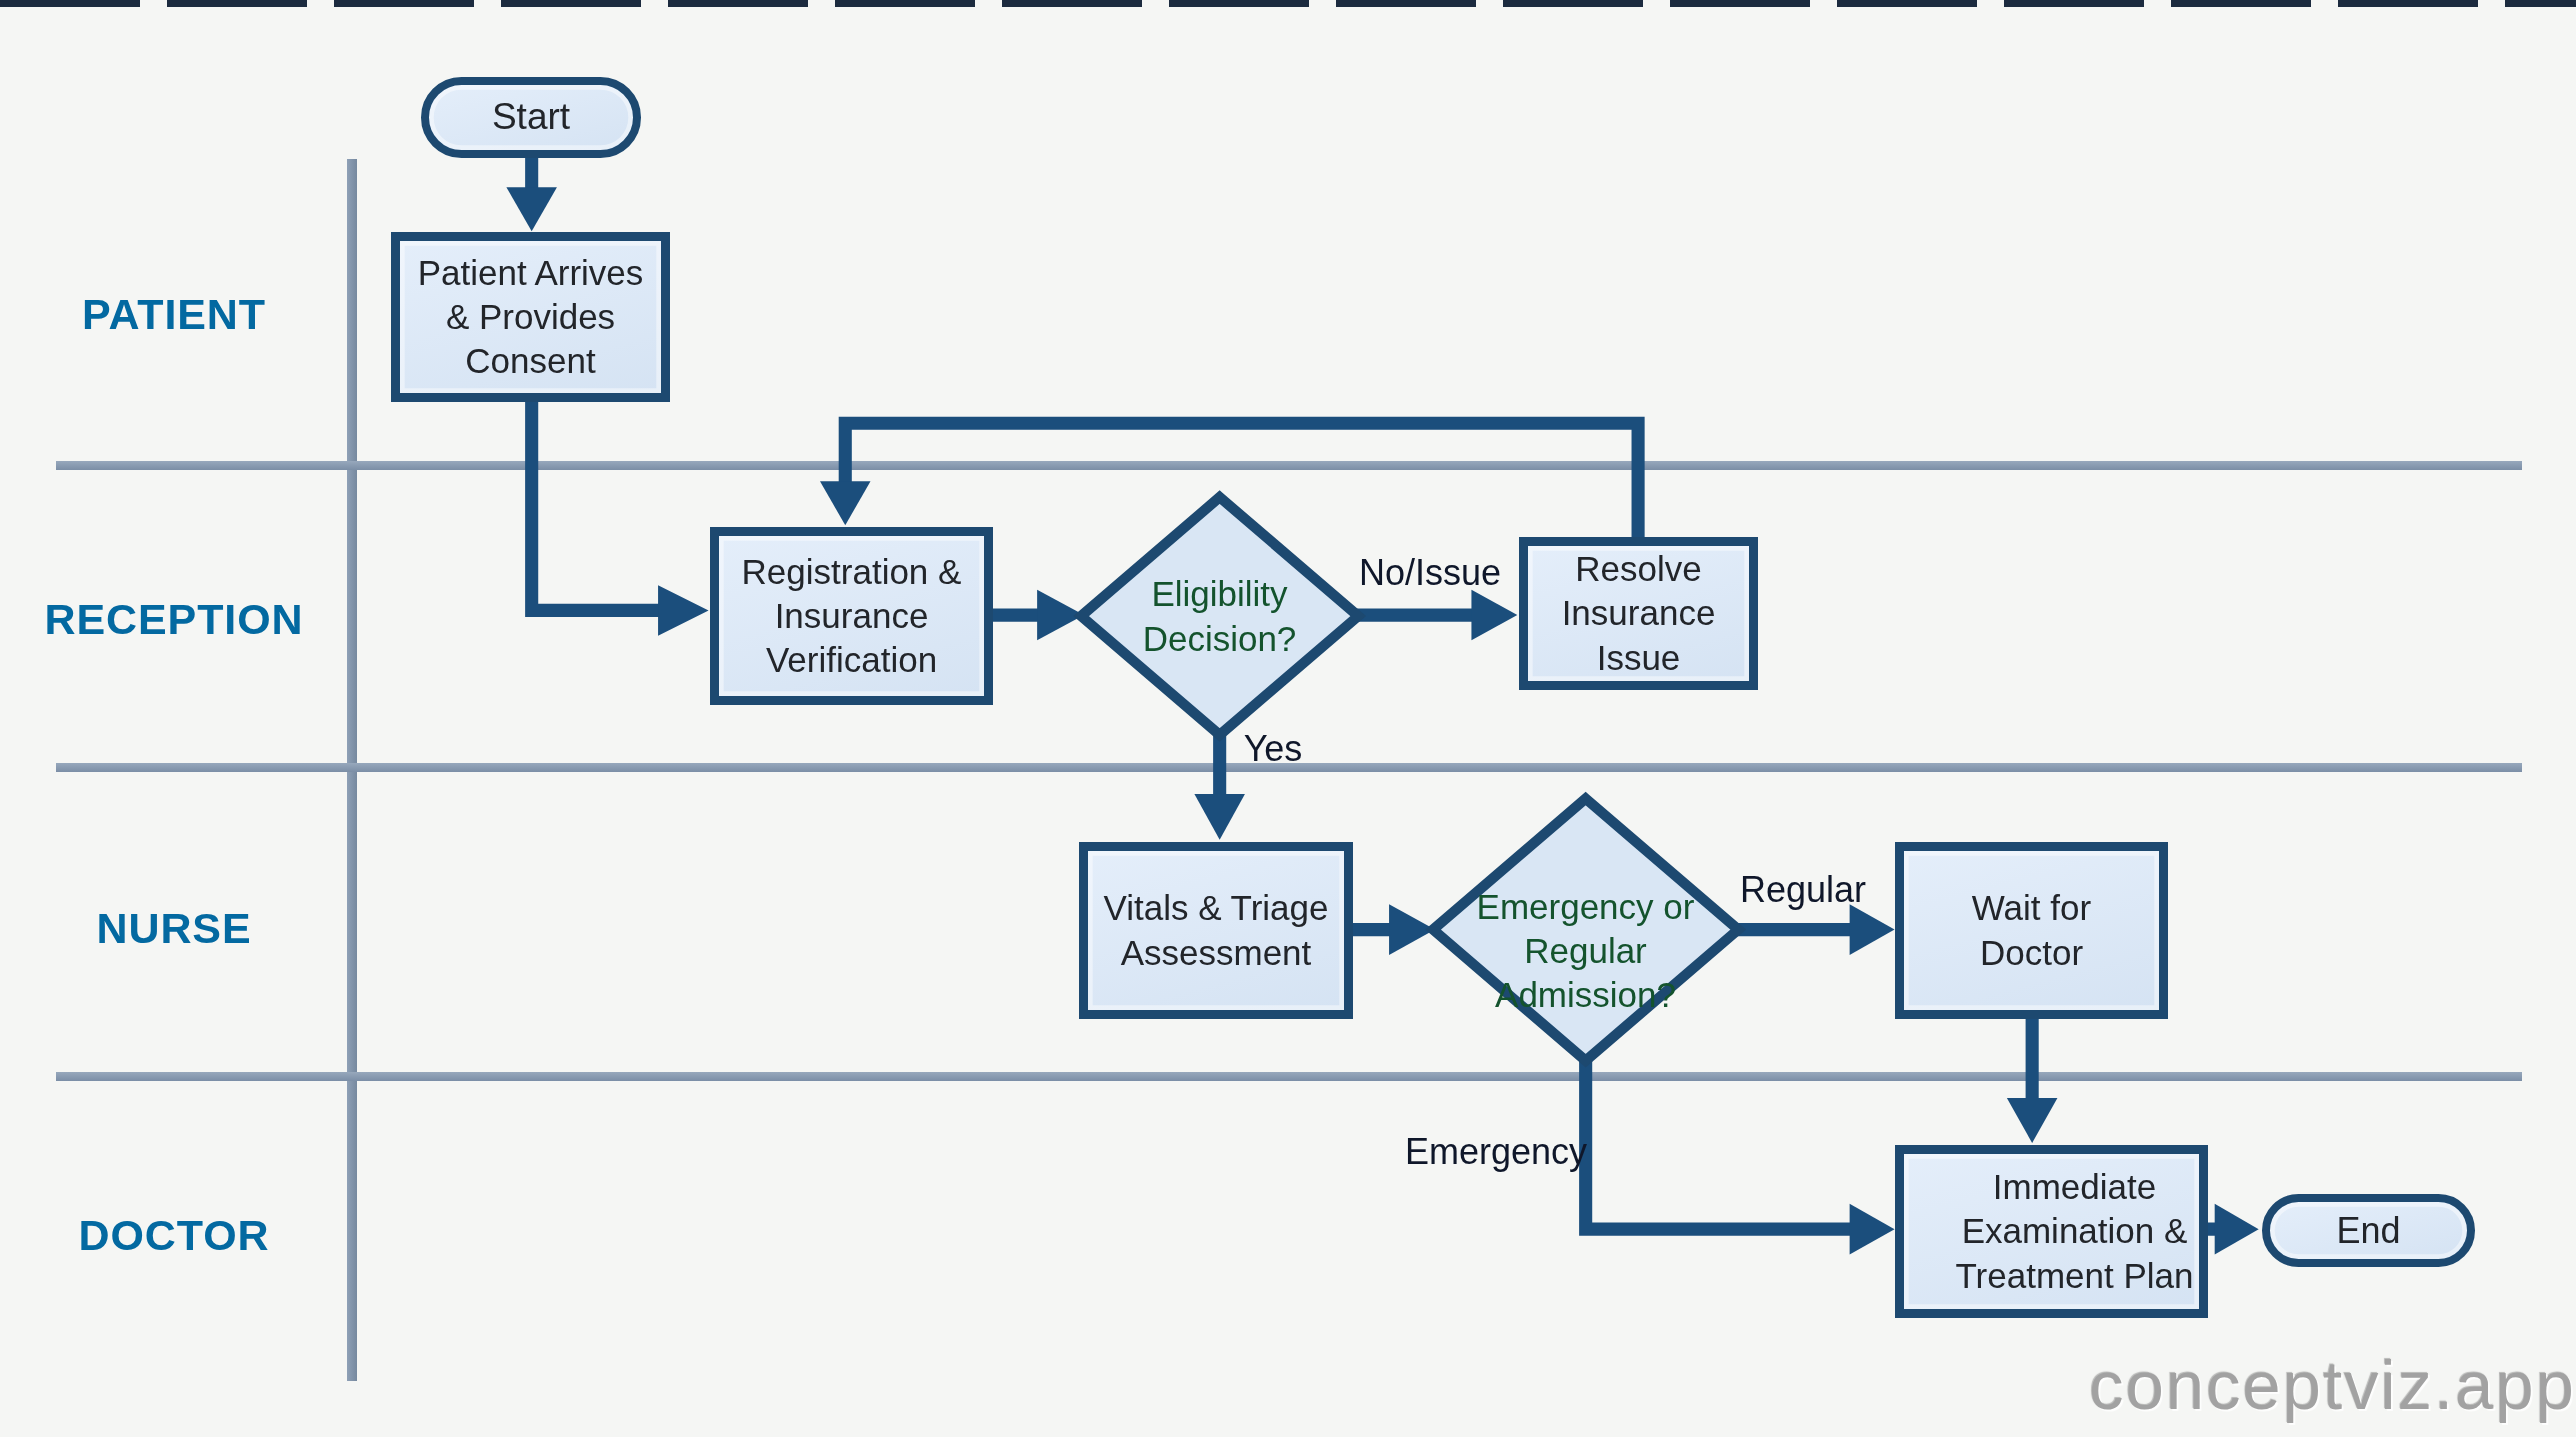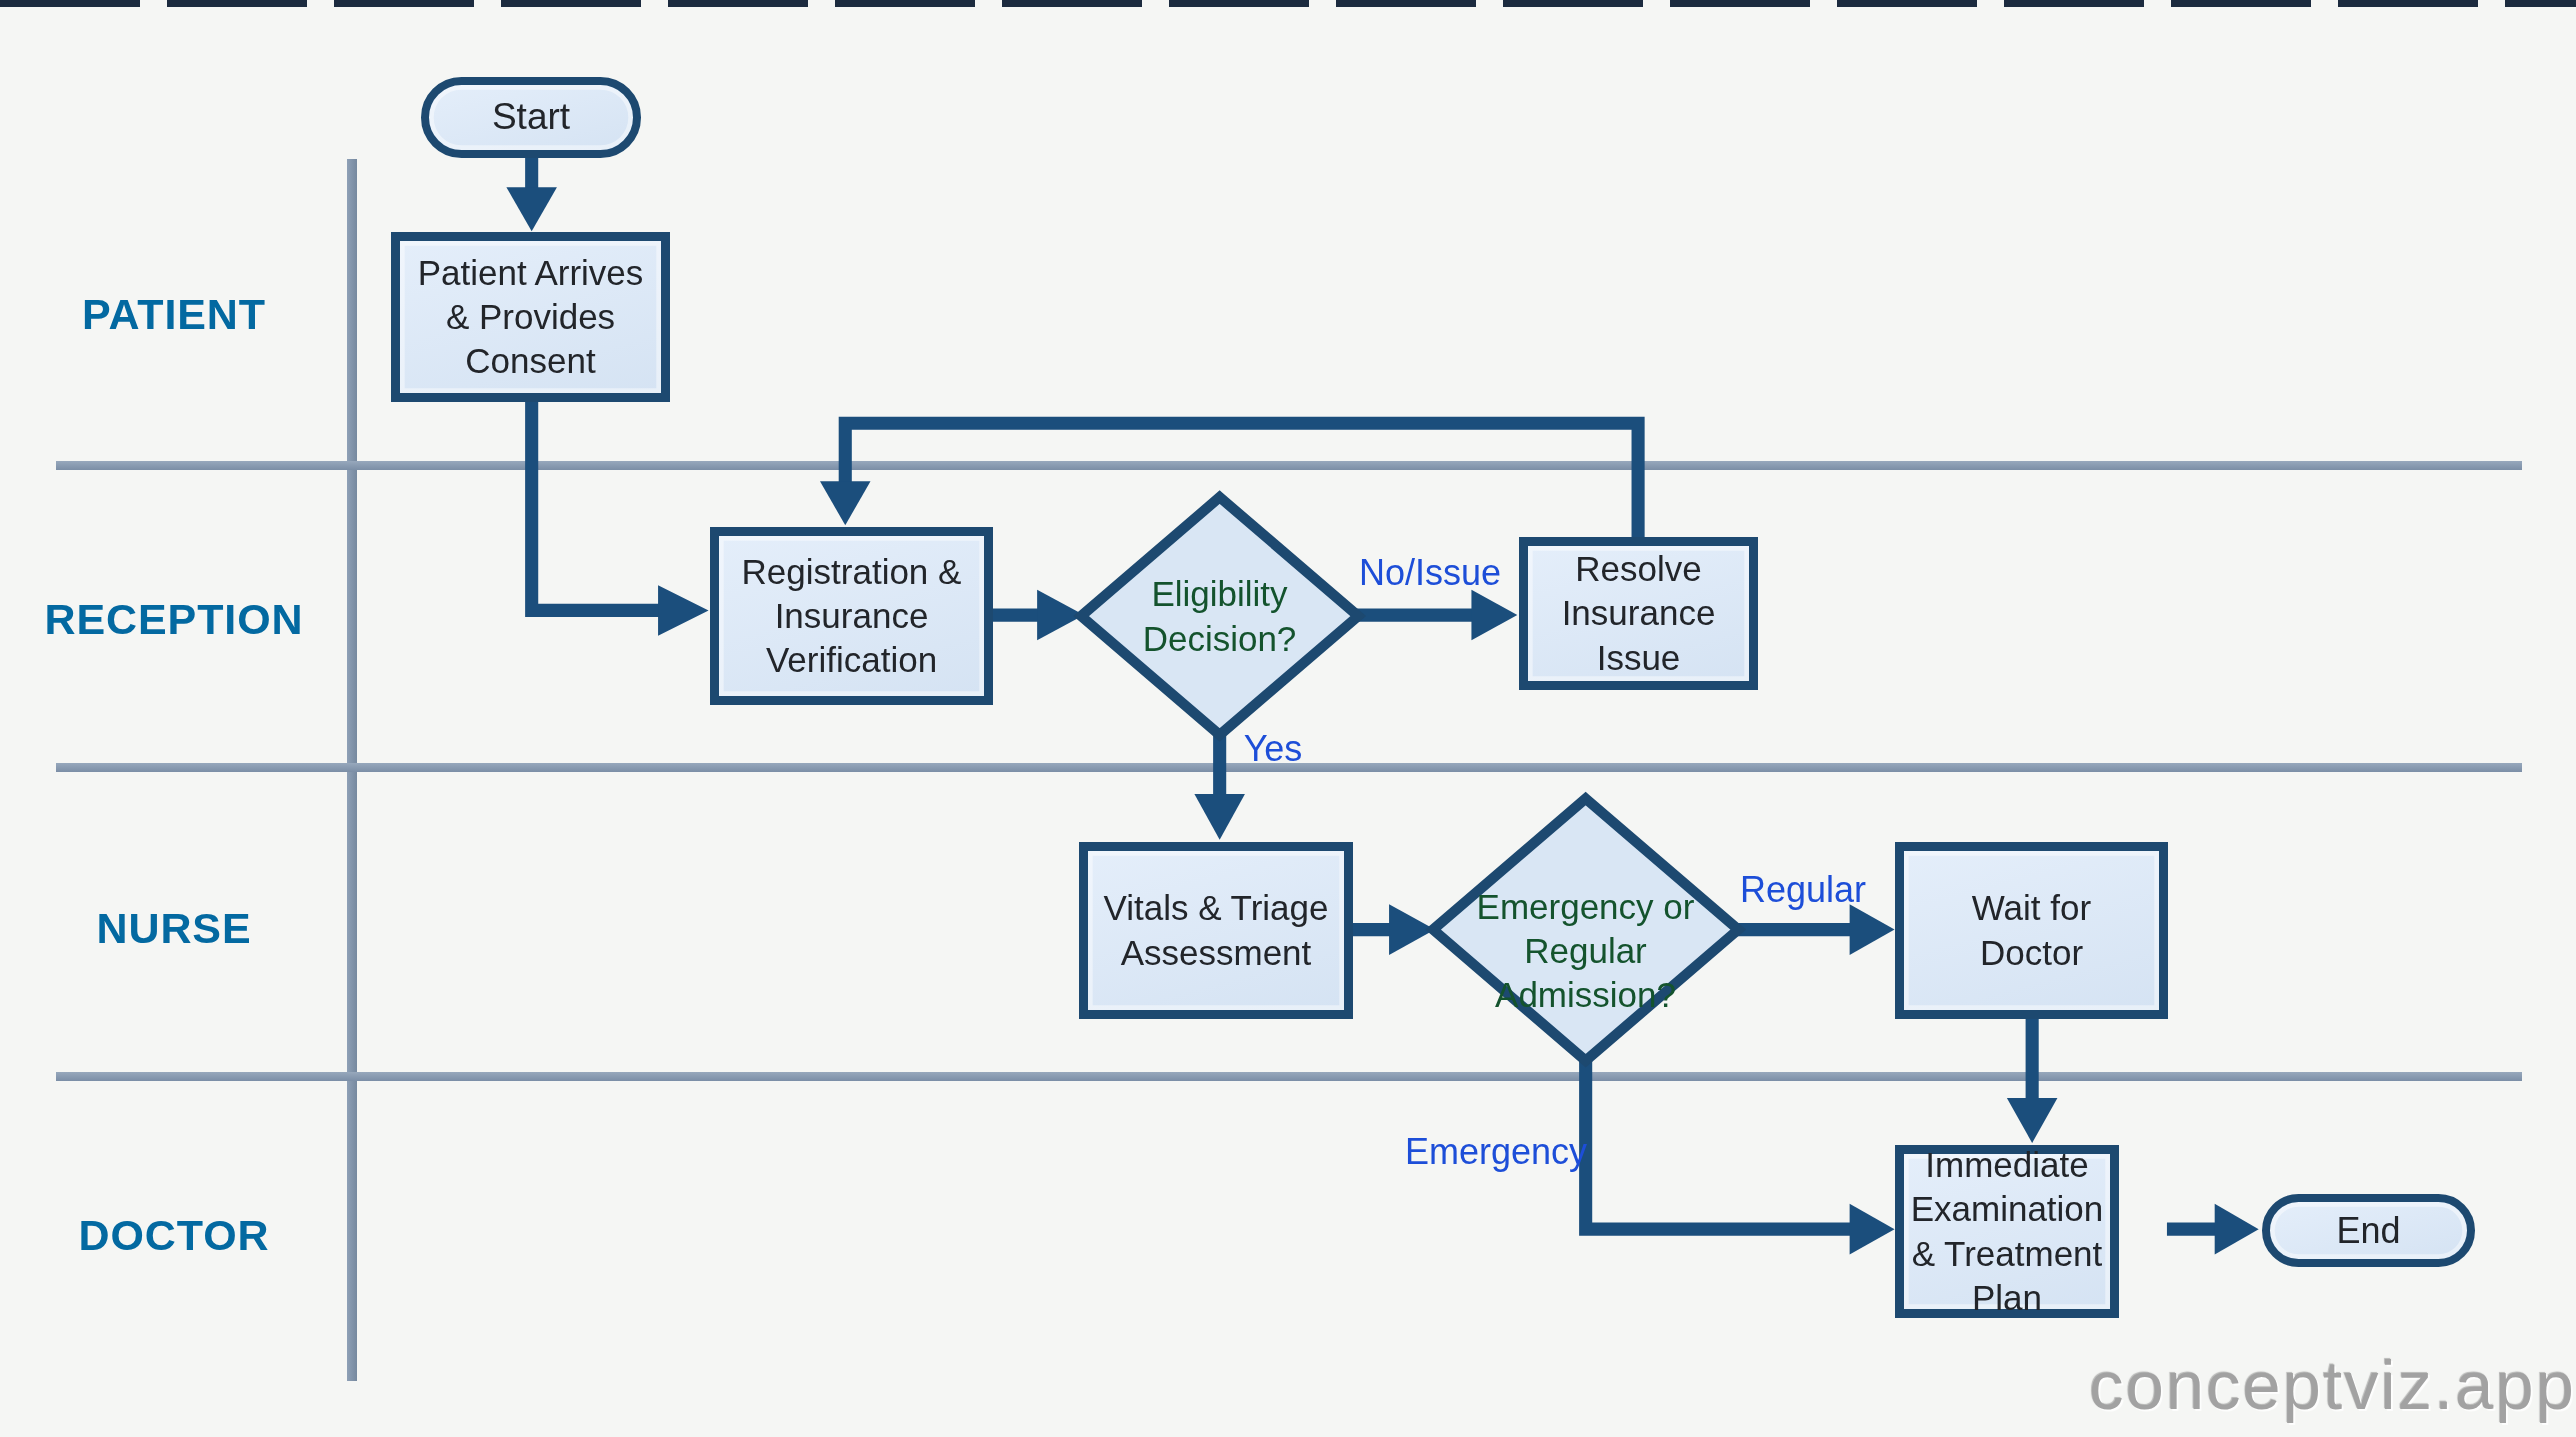--- a/index.html
+++ b/index.html
@@ -32,36 +32,36 @@
     display:flex;align-items:center;justify-content:center;text-align:center;
     color:#22252a;font-size:35px;line-height:1.26;
     box-shadow:inset 0 0 0 4.7px rgba(255,255,255,0.45);}
   .terminator{border-radius:43px;border-width:8.4px;font-size:37px;}
   .n-start{left:421px;top:77px;width:220px;height:81px;}
   .n-patient{left:391px;top:232px;width:279px;height:170px;}
   .n-registration{left:710px;top:527px;width:283px;height:178px;}
   .n-resolve{left:1519px;top:537px;width:239px;height:153px;}
   .n-vitals{left:1079px;top:842px;width:274px;height:177px;}
   .n-wait{left:1895px;top:842px;width:273px;height:177px;}
-  .n-exam{left:1895px;top:1145px;width:224px;height:173px;}
+  .n-exam{left:1895px;top:1145px;width:313px;height:173px;justify-content:flex-end;}
   .n-end{left:2262px;top:1194px;width:213px;height:73px;font-size:36px;border-radius:37px;}
   .n-patient .label{max-width:245px}
   .n-registration .label{max-width:255px}
   .n-resolve .label{max-width:187px}
   .n-vitals .label{max-width:236px}
   .n-wait .label{max-width:178px}
   .n-exam .label{max-width:249px}
 
   .dia-label{position:absolute;display:flex;align-items:center;justify-content:center;
     text-align:center;color:#14532d;font-size:35px;line-height:1.26;}
   .dl-eligibility{left:1098px;top:562px;width:243px;height:109px;}
   .dl-admission{left:1460px;top:881px;width:251px;height:140px;}
 
   .edge-label{position:absolute;transform:translateX(-50%);white-space:nowrap;
-    color:#1d4ed8;font-size:36px;}
+    color:#0f172a;font-size:36px;}
   .el-yes{left:1273px;top:728px;}
   .el-noissue{left:1430px;top:552px;}
   .el-regular{left:1803px;top:869px;}
   .el-emergency{left:1496px;top:1131px;}
 
   .watermark{position:absolute;left:2089px;top:1346px;
     color:#a2a2a2;font-size:69px;font-weight:500;letter-spacing:1.9px;
     text-shadow:1.9px 1.9px 0.9px rgba(255,255,255,0.85),-0.9px -0.9px 0.9px rgba(110,110,110,0.45);}
 </style>
 </head>

